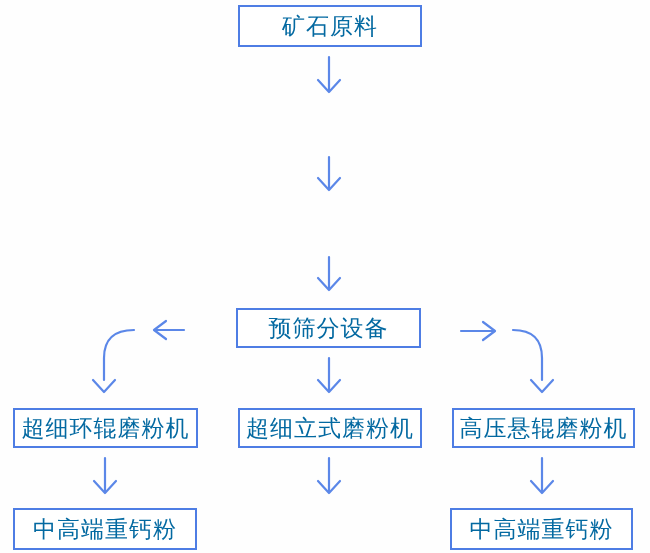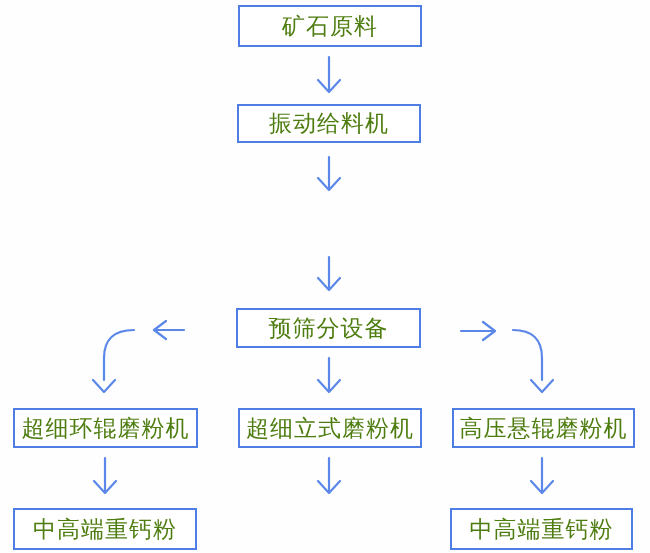--- a/index.html
+++ b/index.html
@@ -28,21 +28,21 @@
     stroke-width: 2.2;
     stroke-linecap: round;
     stroke-linejoin: round;
   }
   .node {
     position: absolute;
     box-sizing: border-box;
     height: 42px;
     border: 2px solid #4E7DE4;
     background: #ffffff;
-    color: #4d7c0f;
+    color: #0369a1;
     display: flex;
     align-items: center;
     justify-content: center;
     font-size: 23px;
     font-weight: 500;
     letter-spacing: 1px;
     white-space: nowrap;
   }
   .pos-ore          { left: 238px; top: 5px;   width: 184px; }
   .pos-feeder       { left: 237px; top: 104px; width: 184px; height: 39px; }
@@ -108,23 +108,20 @@
     <g>
       <path d="M542 458 L542 491"></path>
       <path d="M531 481 L542 493 L553 481"></path>
     </g>
   </svg>
 
   <div class="node pos-ore">
     <span>矿石原料</span>
   </div>
 
-  <div class="node pos-feeder">
-    <span>振动给料机</span>
-  </div>
 
 
   <div class="node pos-prescreen">
     <span>预筛分设备</span>
   </div>
 
   <div class="node pos-ring-mill">
     <span>超细环辊磨粉机</span>
   </div>
 

